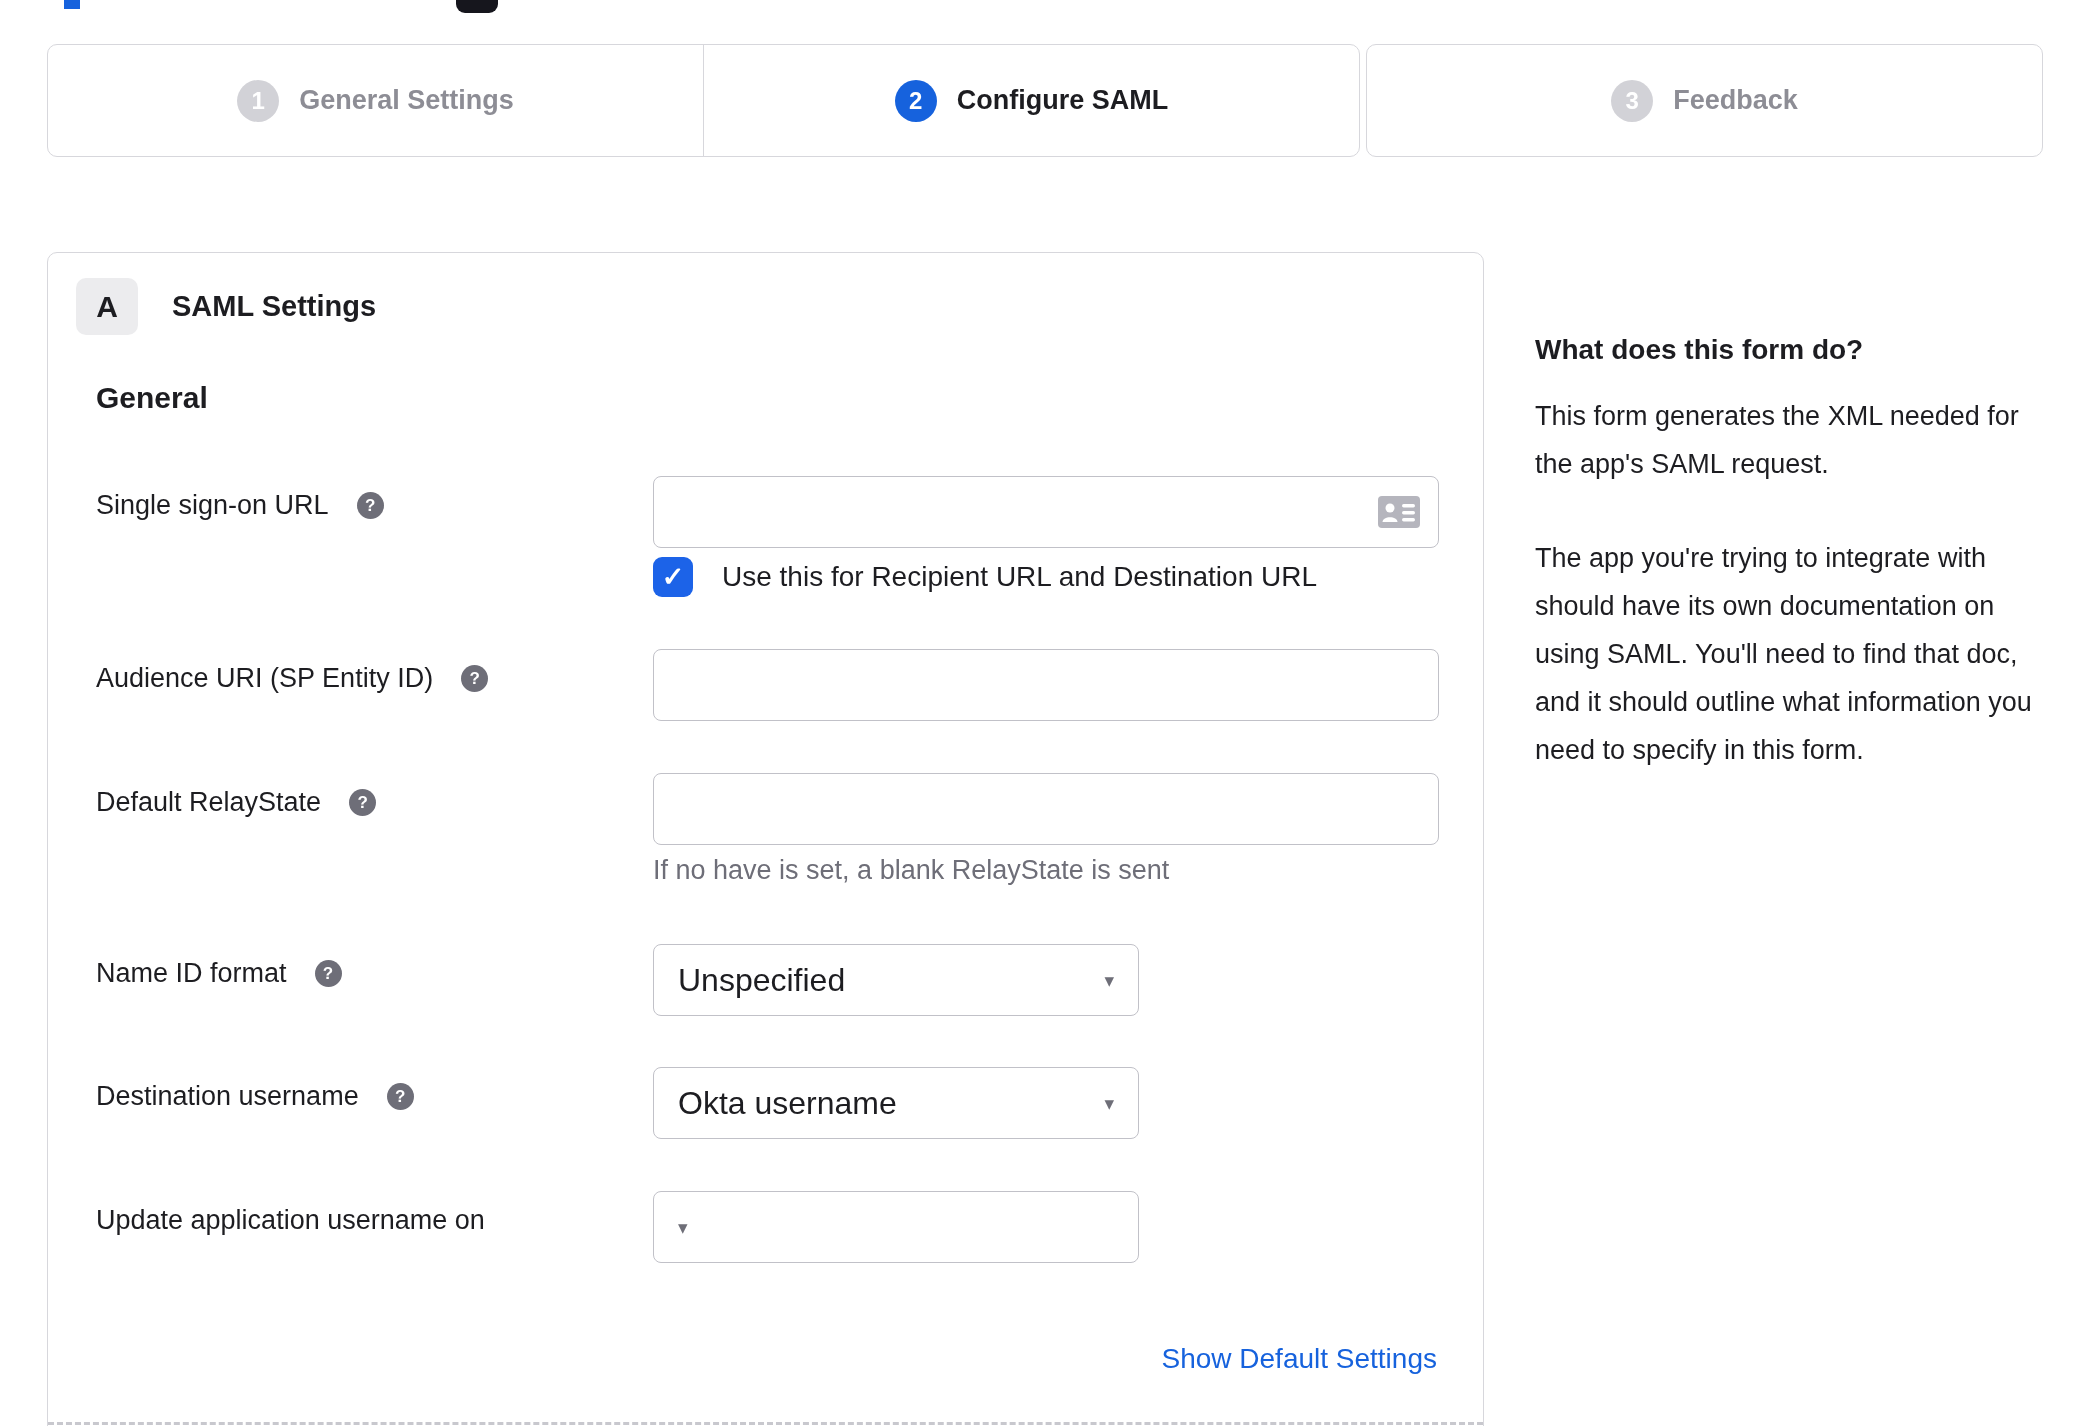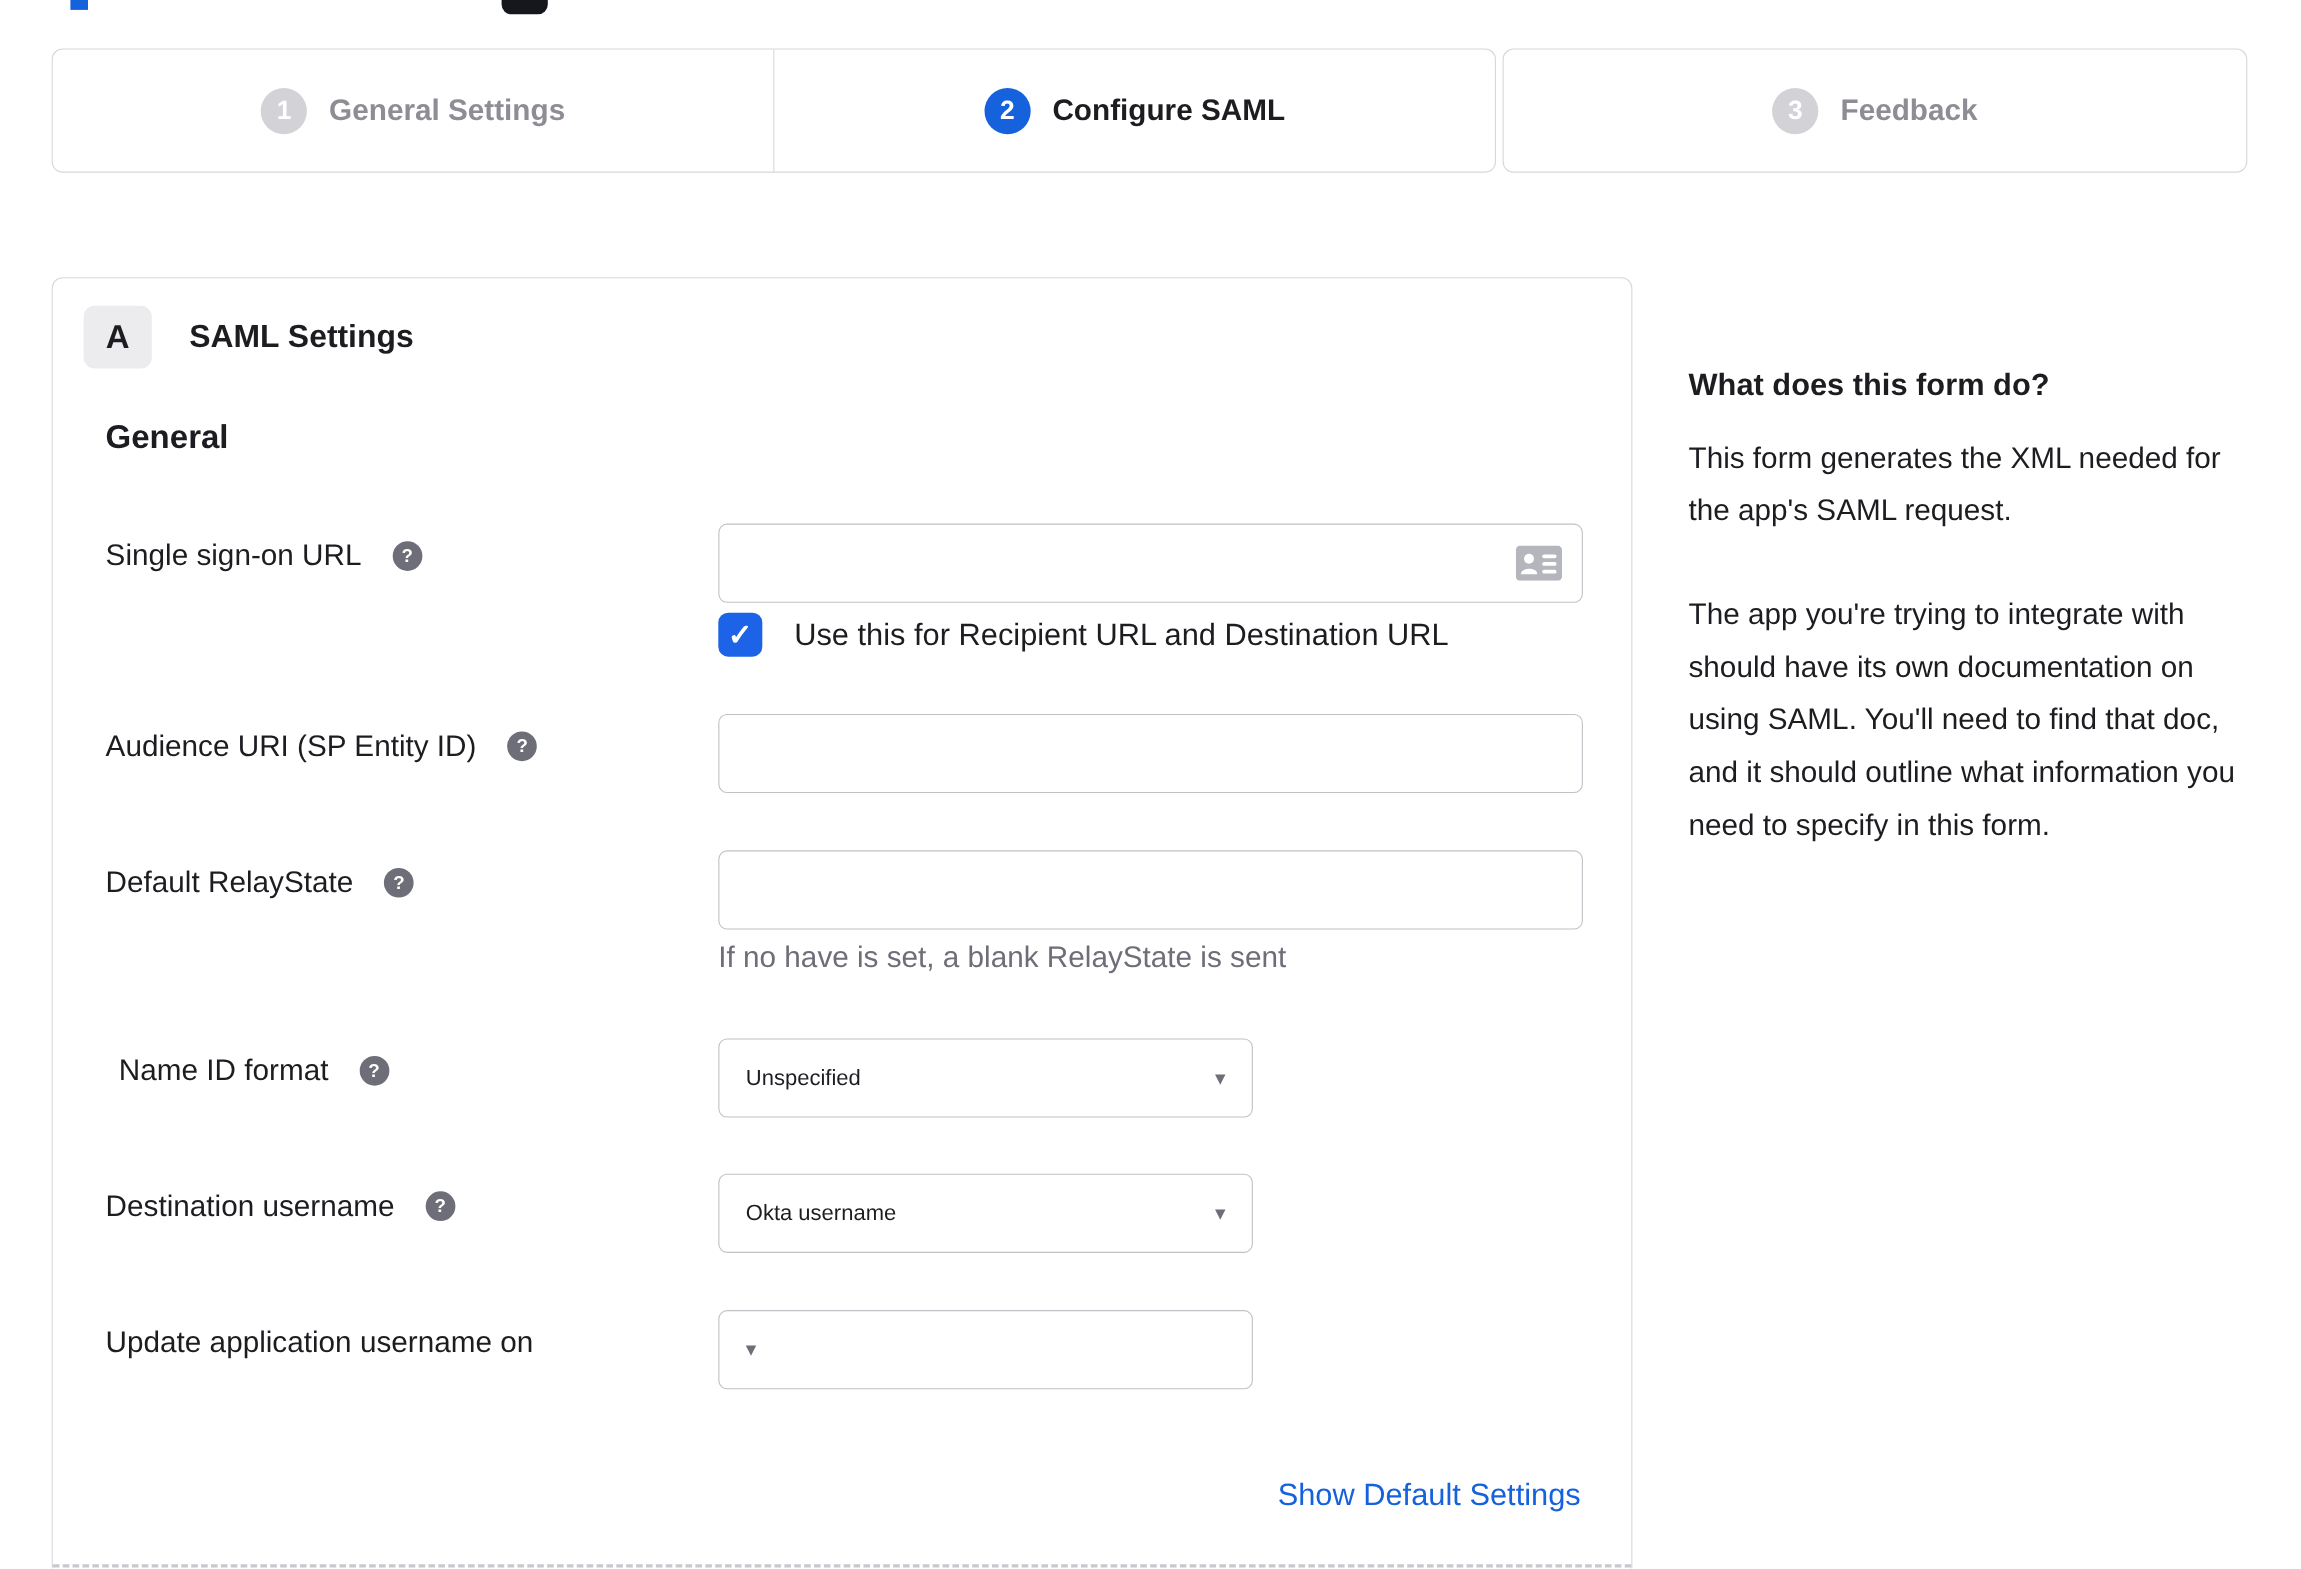--- a/index.html
+++ b/index.html
@@ -74,21 +74,21 @@
   }
   .checkbox-label { font-size: 28px; color: #1d1d21; cursor: pointer; }
 
   .hint-text { position: absolute; left: 605px; font-size: 27px; color: #6e6e78; }
 
   .select-box {
     position: absolute; left: 605px; width: 486px; height: 72px;
     border: 1px solid #c1c1c8; border-radius: 8px; background: #fff;
     display: flex; align-items: center; padding: 0 24px; cursor: pointer;
   }
-  .select-value { font-size: 20px; color: #1d1d21; flex: 1; }
+  .select-value { font-size: 32px; color: #1d1d21; flex: 1; }
   .select-caret { font-size: 19px; color: #6e6e78; }
 
   .advanced-link {
     position: absolute; right: 46px; top: 1090px;
     font-size: 28px; font-weight: 500; color: #1662dd;
     text-decoration: none; cursor: pointer;
   }
 
   .dashed-divider { position: absolute; left: 0; right: 0; top: 1169px; border-top: 3px dashed #c8c8ce; }
 
@@ -155,21 +155,21 @@
   </div>
   <input class="text-input" style="top: 396px;" type="text" value="">
 
   <div class="field-label-wrap" style="top: 534px;">
     <span class="field-label">Default RelayState</span>
     <span class="help-icon">?</span>
   </div>
   <input class="text-input" style="top: 520px;" type="text" value="">
   <div class="hint-text" style="top: 602px;">If no have is set, a blank RelayState is sent</div>
 
-  <div class="field-label-wrap" style="top: 705px; margin-left: 12px;">
+  <div class="field-label-wrap" style="top: 705px;">
     <span class="field-label">Name ID format</span>
     <span class="help-icon">?</span>
   </div>
   <div class="select-box" style="top: 691px;">
     <span class="select-value">Unspecified</span>
     <span class="select-caret">▾</span>
   </div>
 
   <div class="field-label-wrap" style="top: 828px;">
     <span class="field-label">Destination username</span>

